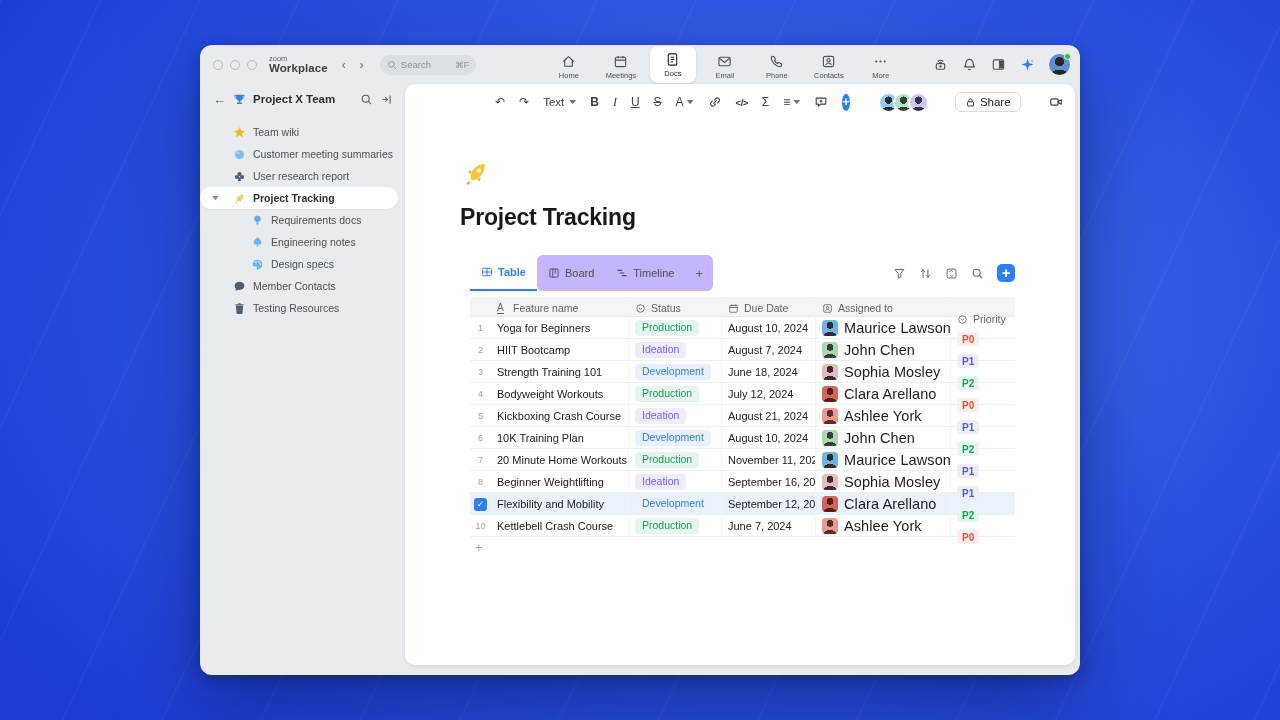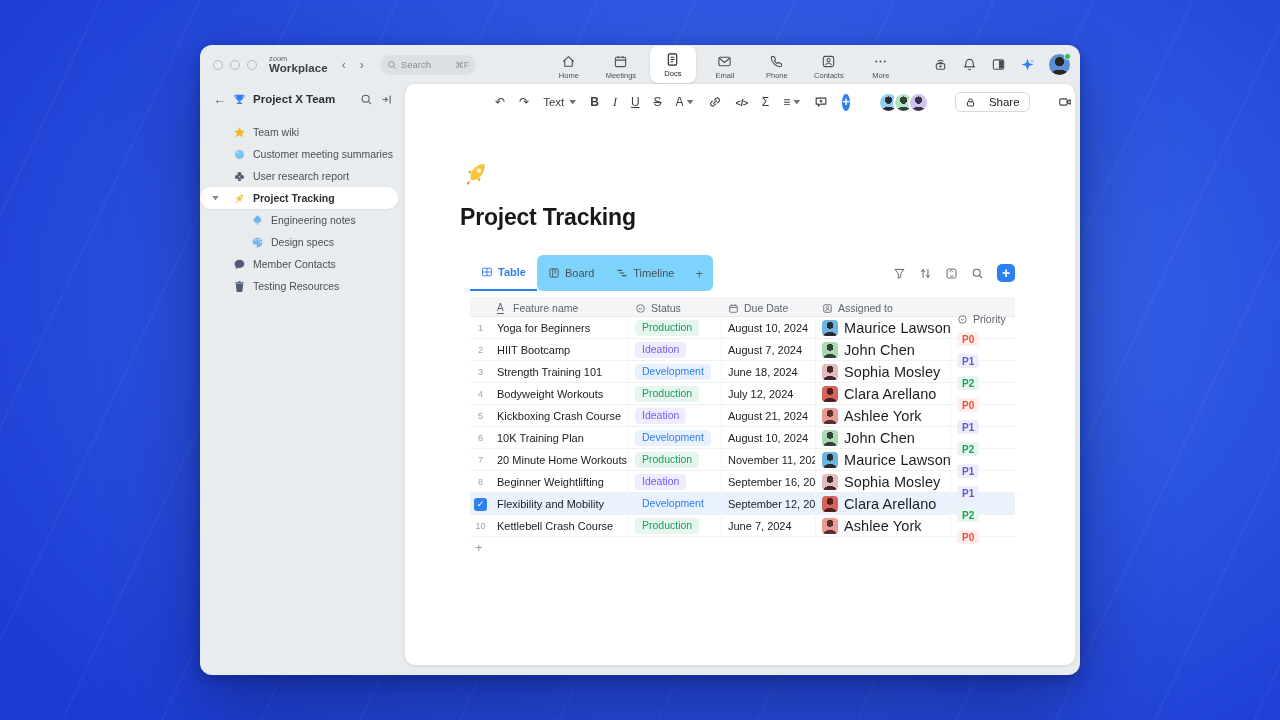--- a/index.html
+++ b/index.html
@@ -84,33 +84,33 @@
   .tb.code { font-size:9.5px; font-weight:600; letter-spacing:-.5px; }
   .pluscircle { width:17px; height:17px; border-radius:50%; background:#2e7ff2; color:#fff;
     display:flex; align-items:center; justify-content:center; font-size:13px; font-weight:600; line-height:0; }
   .presence { display:flex; margin-left:auto; }
   .pv { width:21px; height:21px; border-radius:50%; border:2px solid #fff; margin-left:-6px;
     background:
       radial-gradient(circle at 50% 36%, var(--fg) 0 26%, transparent 27%),
       radial-gradient(ellipse 72% 46% at 50% 102%, var(--fg) 0 58%, transparent 59%),
       var(--bg); }
   .pv:first-child { margin-left:0; }
-  .sharebtn { display:flex; align-items:center; gap:13px; border:1px solid #d6dade; border-radius:6px;
+  .sharebtn { display:flex; align-items:center; gap:4px; border:1px solid #d6dade; border-radius:6px;
     padding:3px 9px; font-size:11.5px; color:#202124; margin-left:12px; }
   .docright { display:flex; align-items:center; gap:13px; margin-left:14px; color:#3c4043; }
   
   .doc-body { flex:1; padding:38px 0 0 55px; overflow:hidden; }
   .rocket { width:32px; height:32px; }
   .doc-title { margin-top:10px; font-size:23px; font-weight:700; color:#17181a; letter-spacing:-.2px; }
   .view-row { margin-left:10px; margin-top:24px; width:545px; display:flex; align-items:center; }
   .tabs { display:flex; align-items:stretch; height:36px; }
   .tab { display:flex; align-items:center; gap:5px; padding:0 11px; font-size:11px; color:#4a5056; }
   .tab svg { width:12px; height:12px; }
   .tab.active { color:#2e7ff2; font-weight:600; background:#fff; border-bottom:2px solid #2e7ff2; padding-bottom:0; }
-  .tabgroup { display:flex; background:#7dd3fc; border-radius:6px; align-items:center; }
+  .tabgroup { display:flex; background:#c4b5fd; border-radius:6px; align-items:center; }
   .tab.addtab { padding:0 10px; font-size:13px; color:#5f6368; }
   .view-controls { margin-left:auto; display:flex; align-items:center; gap:13px; color:#5f6368; }
   .view-controls svg { width:13px; height:13px; display:block; }
   .addview { width:18px; height:18px; border-radius:5px; background:#2e7ff2; color:#fff; display:flex;
     align-items:center; justify-content:center; font-size:14px; line-height:0; font-weight:600; }
   
   .tablewrap { margin-left:10px; margin-top:6px; width:545px; font-size:11px; color:#202124; }
   .trow { display:grid; grid-template-columns:21px 138px 93px 94px 135px 64px; align-items:center; height:22px;
     border-bottom:1px solid #eef0f2; }
   .trow.head { background:#f4f5f7; border-radius:3px 3px 0 0; border-bottom:1px solid #e8eaed; height:20px;
@@ -326,20 +326,30 @@
                   <circle cx="8" cy="5.8" r="1.1" fill="#fdf0c8"></circle>
                   <path d="M8 12.6l.7 1.9-.7.7-.7-.7z" fill="#f0932b"></path>
                 </g>
               </svg>
             </span>
             <span>Project Tracking</span>
           </div>
           <div class="sd-item lvl1">
             <span class="icn" style="width: 13px; height: 13px;">
               <svg viewBox="0 0 16 16">
+                <path d="M8 1.8a4 4 0 012.2 7.3c-.5.4-.7.9-.7 1.4H6.5c0-.5-.2-1-.7-1.4A4 4 0 018 1.8z" fill="#64a8f0"></path>
+                <rect x="6.5" y="11" width="3" height="1.2" rx=".5" fill="#64a8f0"></rect>
+                <rect x="6.9" y="12.6" width="2.2" height="1.1" rx=".5" fill="#64a8f0"></rect>
+              </svg>
+            </span>
+            <span>Requirements docs</span>
+          </div>
+          <div class="sd-item lvl1">
+            <span class="icn" style="width: 13px; height: 13px;">
+              <svg viewBox="0 0 16 16">
                 <path d="M8 1.5c2.4 2.2 4.8 4 4.8 6.3a2.9 2.9 0 01-4.3 2.5c.1.9.4 1.9 1 2.7H6.5c.6-.8.9-1.8 1-2.7a2.9 2.9 0 01-4.3-2.5C3.2 5.5 5.6 3.7 8 1.5z" fill="#6fb5f2"></path>
               </svg>
             </span>
             <span>Engineering notes</span>
           </div>
           <div class="sd-item lvl1">
             <span class="icn" style="width: 13px; height: 13px;">
               <svg viewBox="0 0 16 16">
                 <path d="M8 2a6 6 0 010 12c-1.1 0-1.4-.9-.9-1.6.5-.8.2-1.9-.9-1.9H4.6A2.6 2.6 0 012 7.9 6 6 0 018 2z" fill="#6fb5f2"></path>
                 <circle cx="6" cy="5" r="1" fill="#fff"></circle>

